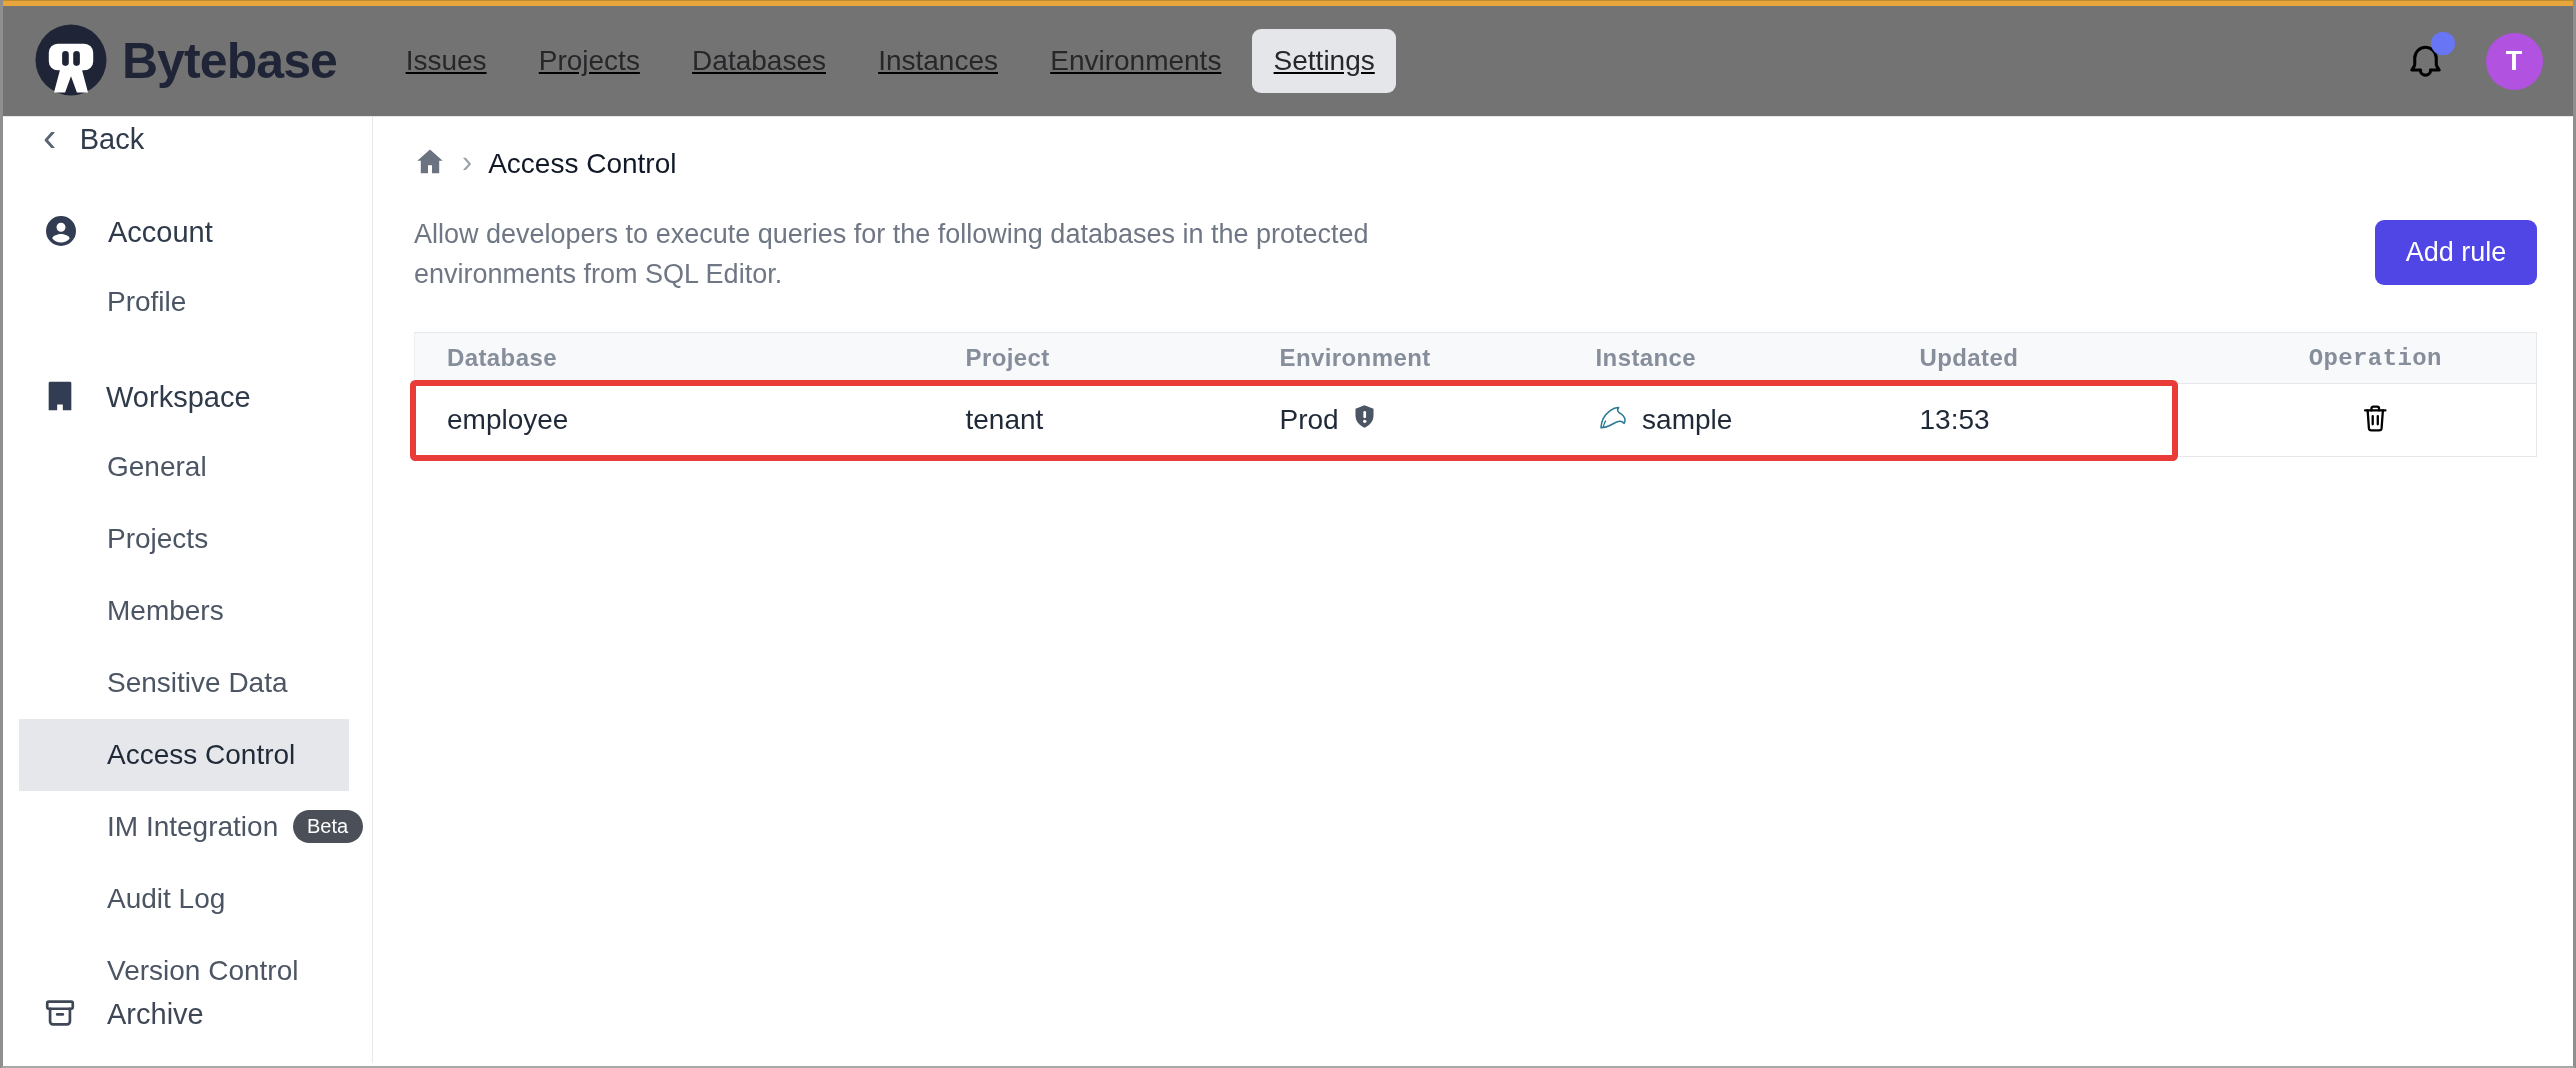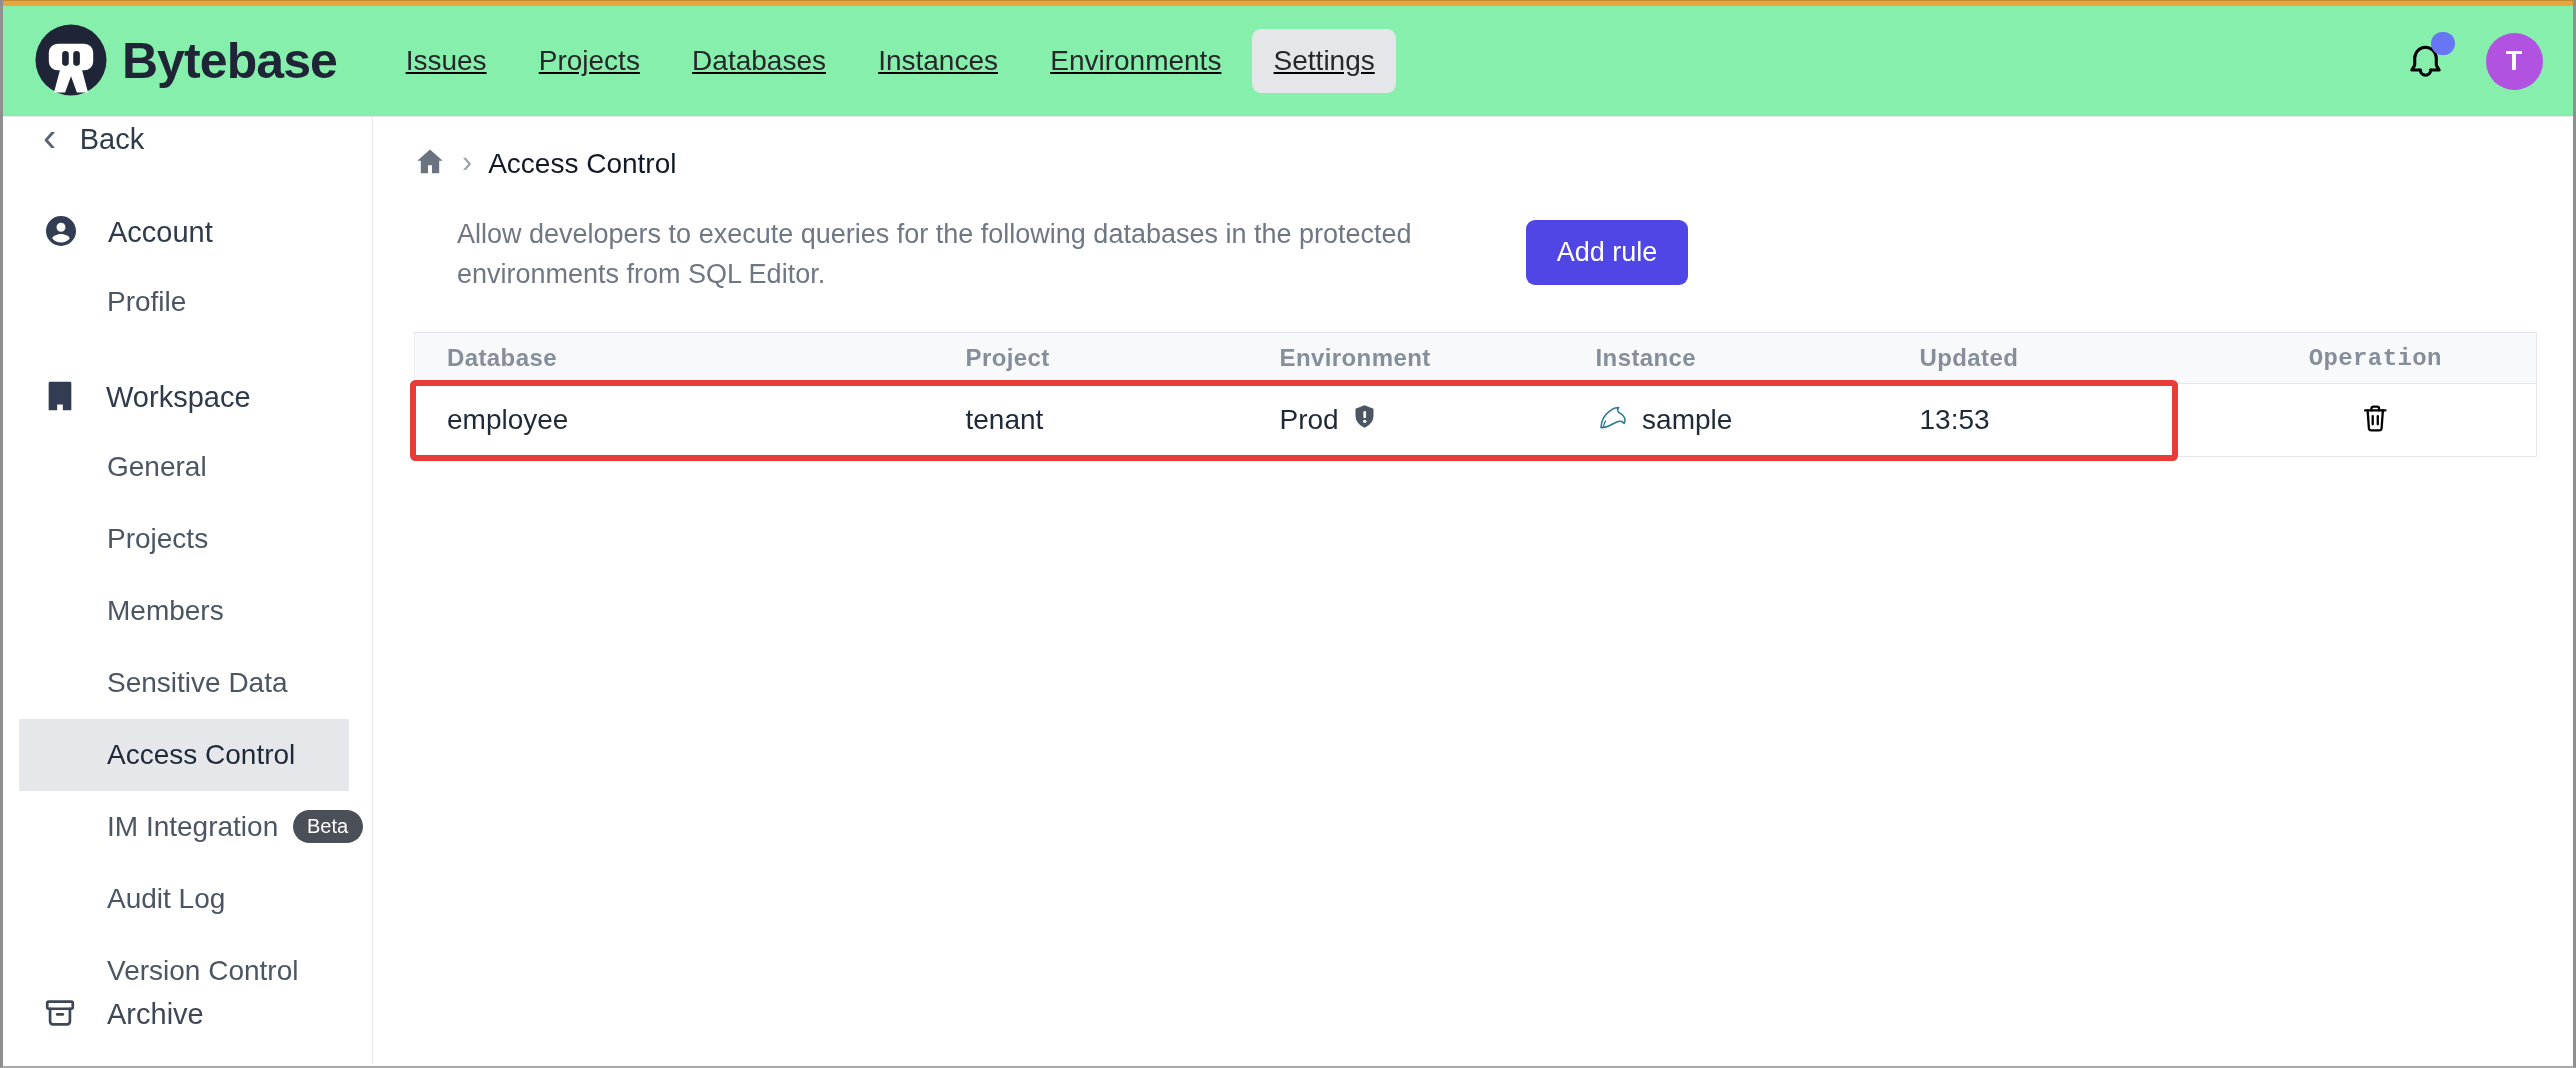--- a/index.html
+++ b/index.html
@@ -9,21 +9,21 @@
     position:relative; width:2576px; height:1069px; background:#fff;
     border-left:3.6px solid #8f8f8f; border-right:3.6px solid #8f8f8f; border-bottom:3.6px solid #a8a8a8;
     overflow:hidden;
   }
   
   .accent-bar { height:6.3px; background:#e7a53c; border-top:1.8px solid #bd8d2f; }
 
   
   .topnav {
     height:111px; display:flex; align-items:center; padding:0 30.5px;
-    border-bottom:1.8px solid #e5e7eb; background:#86efac;
+    border-bottom:1.8px solid #e5e7eb; background:#737373;
   }
   .brand { display:flex; align-items:center; gap:14.4px; cursor:pointer; }
   .brand-name { font-size:50px; font-weight:800; color:#1f2437; letter-spacing:-0.9px; }
   .nav-links { display:flex; align-items:flex-start; gap:9px; margin-left:47px;text-decoration:underline; }
   .nav-link { font-size:28px; color:#27272a; padding:16px 21.6px; border-radius:9px; cursor:pointer; white-space:nowrap; }
   .nav-link.active { background:#e5e6ea; }
   .topnav-right { margin-left:auto; display:flex; align-items:center; gap:40px; }
   .bell-wrap { position:relative; width:41px; height:45px; cursor:pointer; }
   .bell-dot { position:absolute; top:-7.2px; right:-9px; width:23.4px; height:23.4px; border-radius:50%; background:#6875f5; }
   .avatar {
@@ -53,21 +53,21 @@
     border-radius:897px; padding:6.3px 14.4px 7.2px; line-height:1;
   }
   .archive-row { position:absolute; bottom:16px; left:0; right:0; padding-left:40px; gap:30px; cursor:pointer; }
   .archive-label { font-size:29px; color:#3f4756; }
 
   
   .breadcrumb { display:flex; align-items:center; gap:16px; height:43px; }
   .crumb-sep { font-size:30.5px; color:#9ca3af; line-height:1; transform:translateY(-2.7px); }
   .crumb-current { font-size:28px; font-weight:500; color:#111827; }
 
-  .desc-row { display:flex; align-items:flex-start; margin-top:29px;margin-left:43px; }
+  .desc-row { display:flex; justify-content:space-between; align-items:flex-start; margin-top:29px; }
   .description { max-width:1069px; font-size:27px; line-height:40px; color:#6f7684; }
   .add-rule-btn {
     background:#4f46e5; color:#fff; border:none; border-radius:9px; cursor:pointer;
     width:162px; height:65px; font-size:27px; font-weight:500; margin-top:5.4px;
     font-family:"Liberation Sans", sans-serif;
   }
 
   .table-wrap { position:relative; margin-top:38px; }
   table.rules { width:2123px; border-collapse:collapse; table-layout:fixed; }
   table.rules th {

